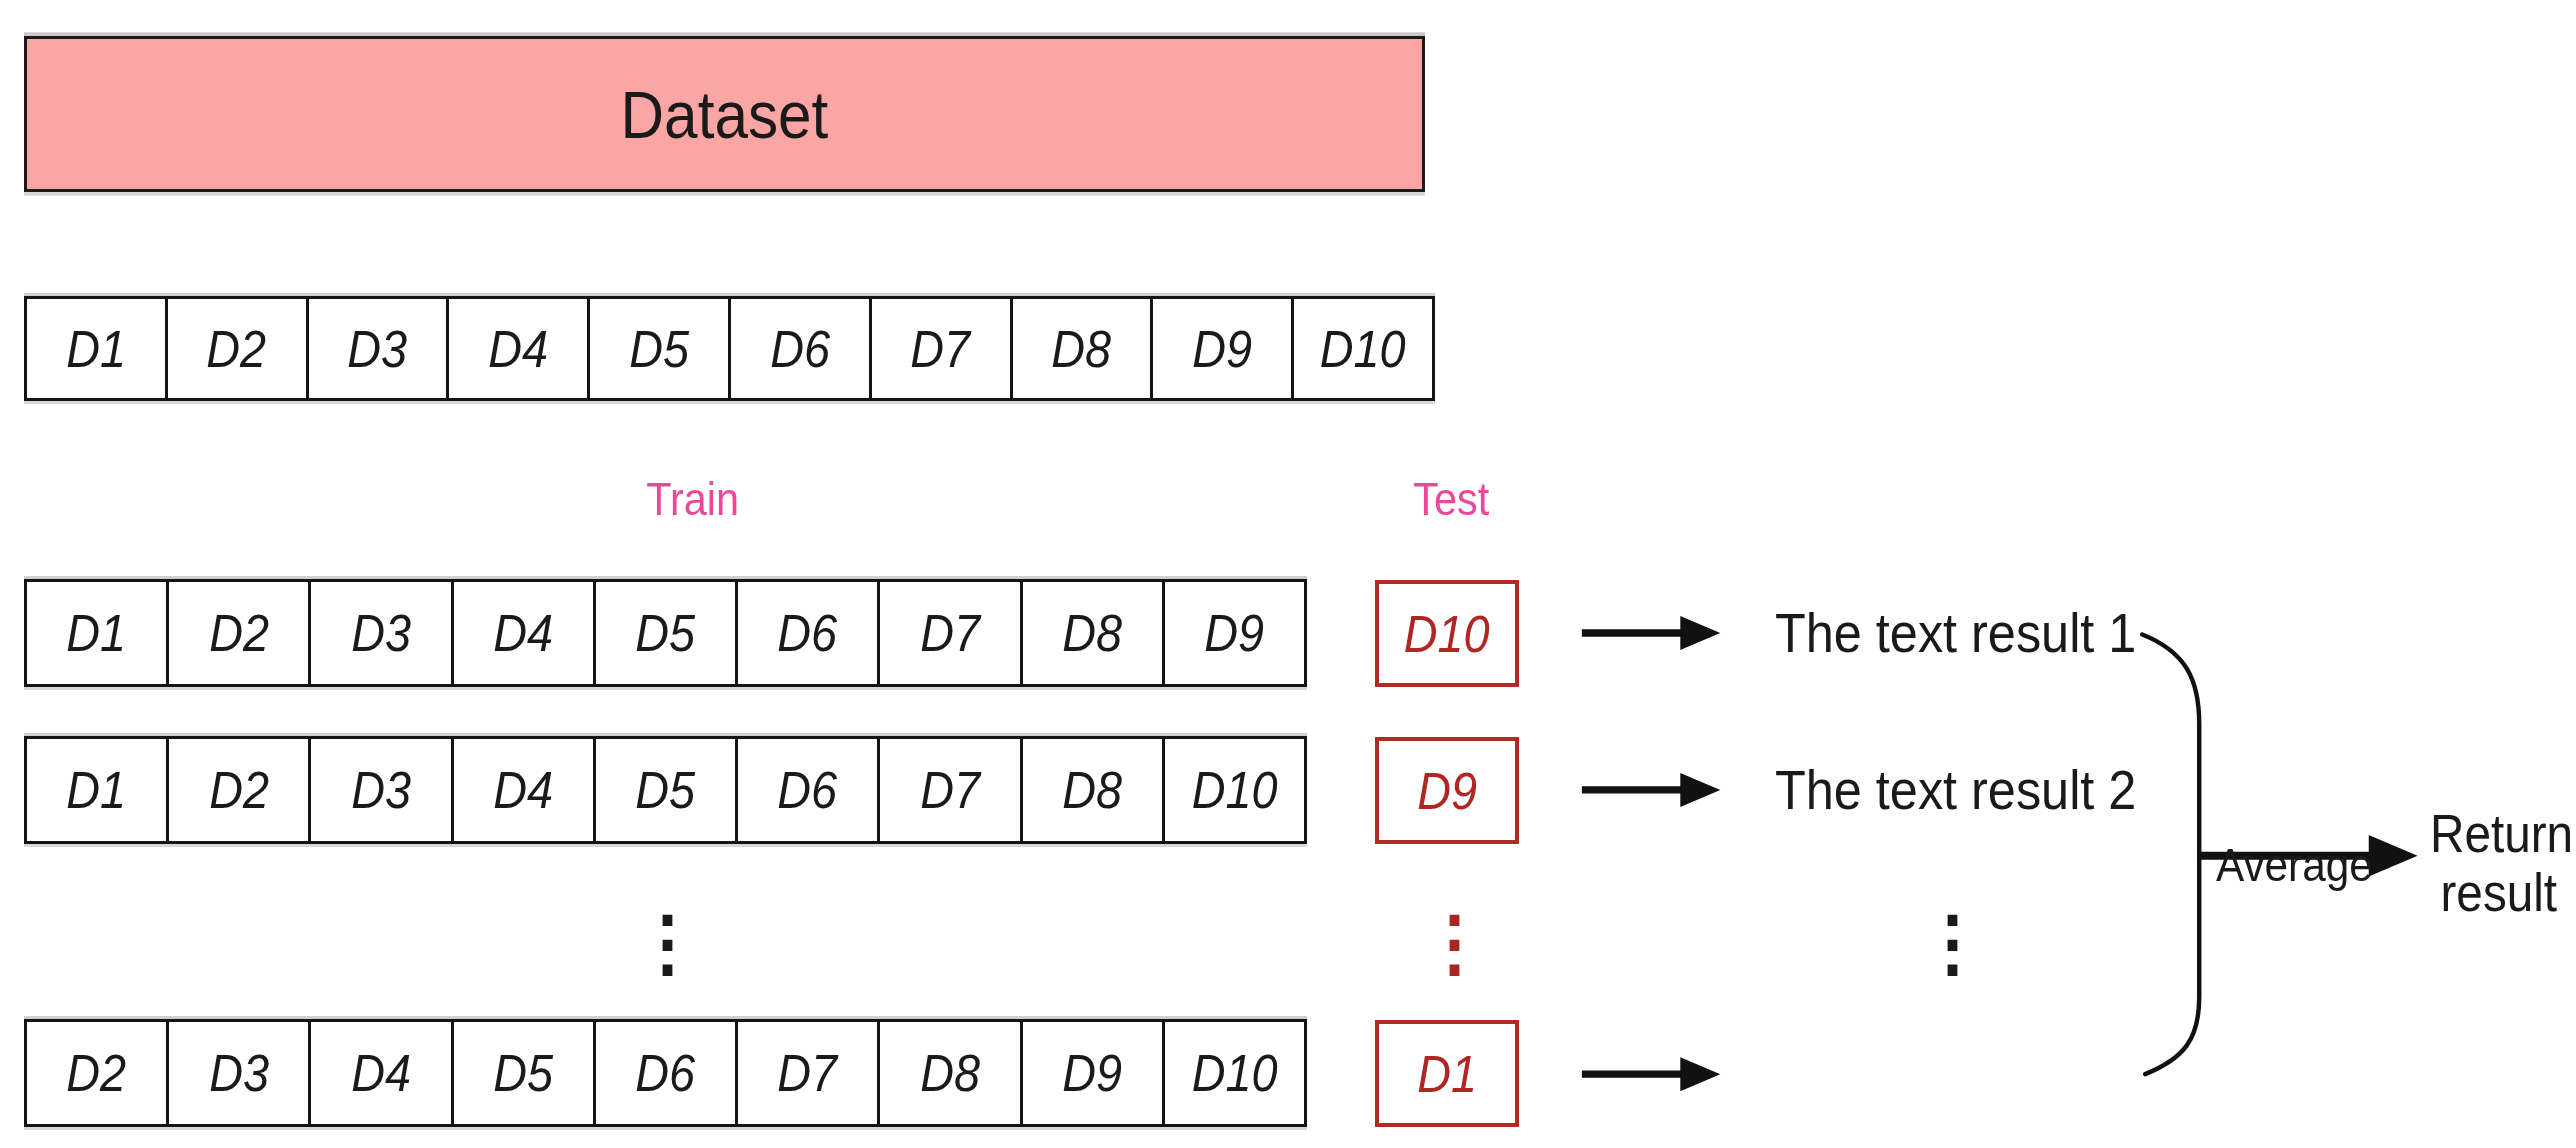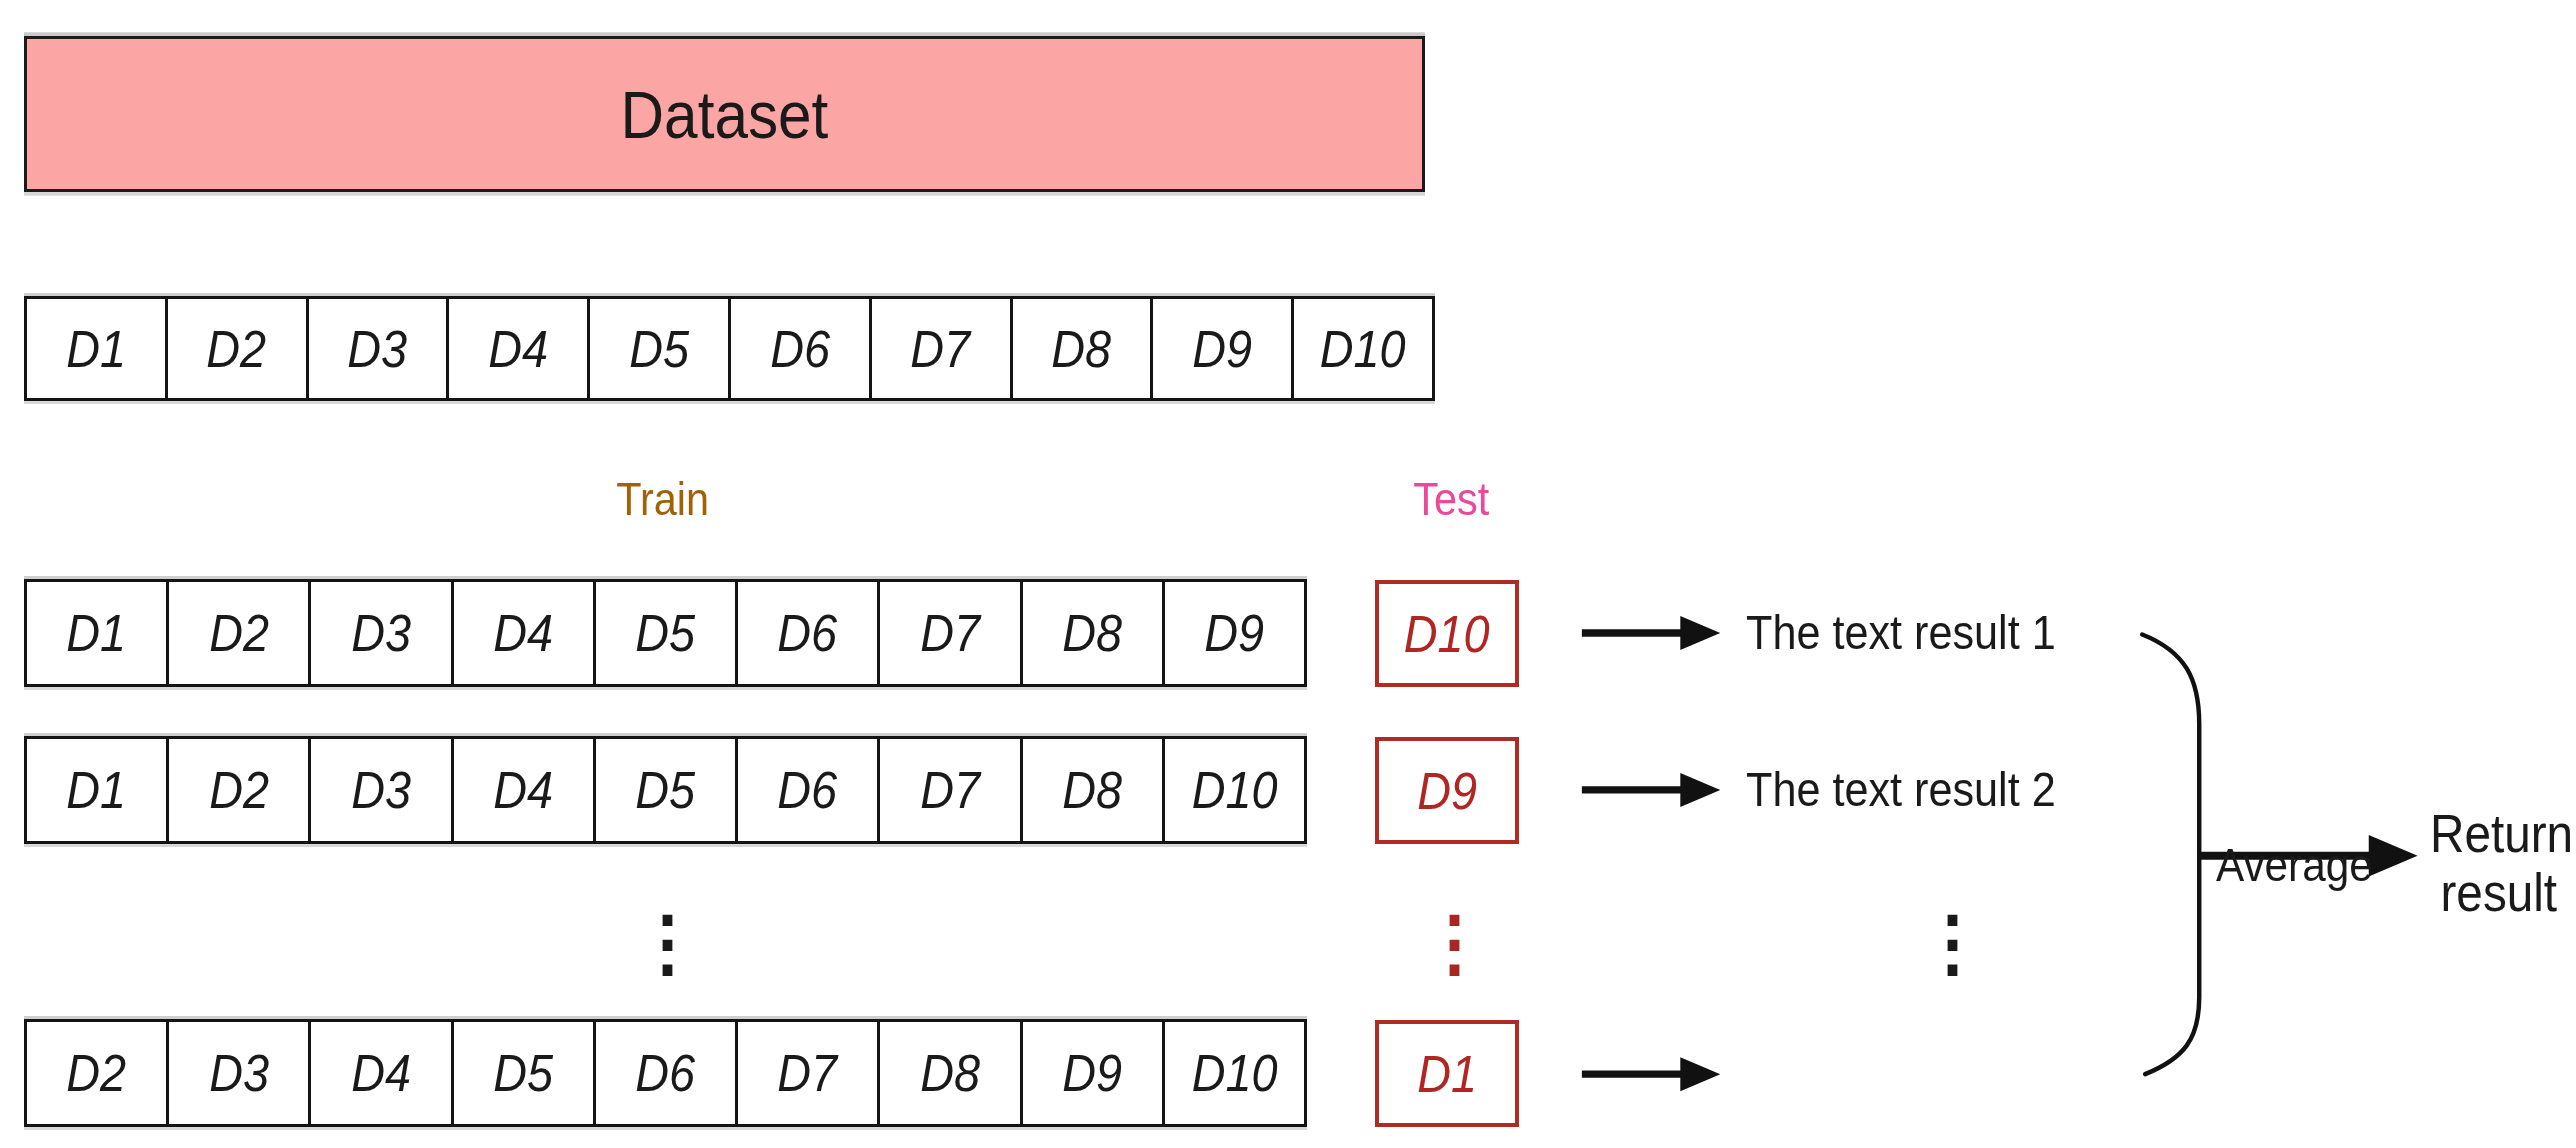--- a/index.html
+++ b/index.html
@@ -34,38 +34,38 @@
   .cell:first-child { margin-left: 0; }
 
   .row-full  { left: 24px; top: 296px; width: 1411px; height: 105px; }
   .row-train { left: 24px; width: 1283px; height: 108px; }
   .row-t1 { top: 579px; }
   .row-t2 { top: 736px; }
   .row-t3 { top: 1019px; }
 
   
   .col-label { position: absolute; top: 475px; width: 222px; height: 49px; text-align: center; font-size: 46px; line-height: 49px; }
-  .label-train { left: 552px; color: #a16207; }
+  .label-train { left: 582px; color: #ec4899; }
   .label-test  { left: 1340px; color: #ec4899; }
 
   
   .test-box {
     position: absolute; left: 1375px; width: 136px; height: 99px;
     border: 4.4px solid #b12b25; background: #ffffff;
     display: flex; align-items: center; justify-content: center;
     font-style: italic; font-size: 52px; color: #b02622;
   }
   .tb-1 { top: 580px; }
   .tb-2 { top: 737px; }
   .tb-3 { top: 1020px; }
 
   
   .result-label {
-    position: absolute; left: 1675px; width: 415px; height: 68px;
-    line-height: 68px; font-size: 48px; text-align: right;
+    position: absolute; left: 1775px; width: 415px; height: 68px;
+    line-height: 68px; font-size: 56px; text-align: left;
   }
   .res-1 { top: 599px; }
   .res-2 { top: 756px; }
   .res-3 { top: 1041px; }
 
   
   .vdots {
     position: absolute; top: 902px; width: 59px; height: 89px;
     font-size: 73px; line-height: 81px; font-weight: 700; text-align: center;
   }

